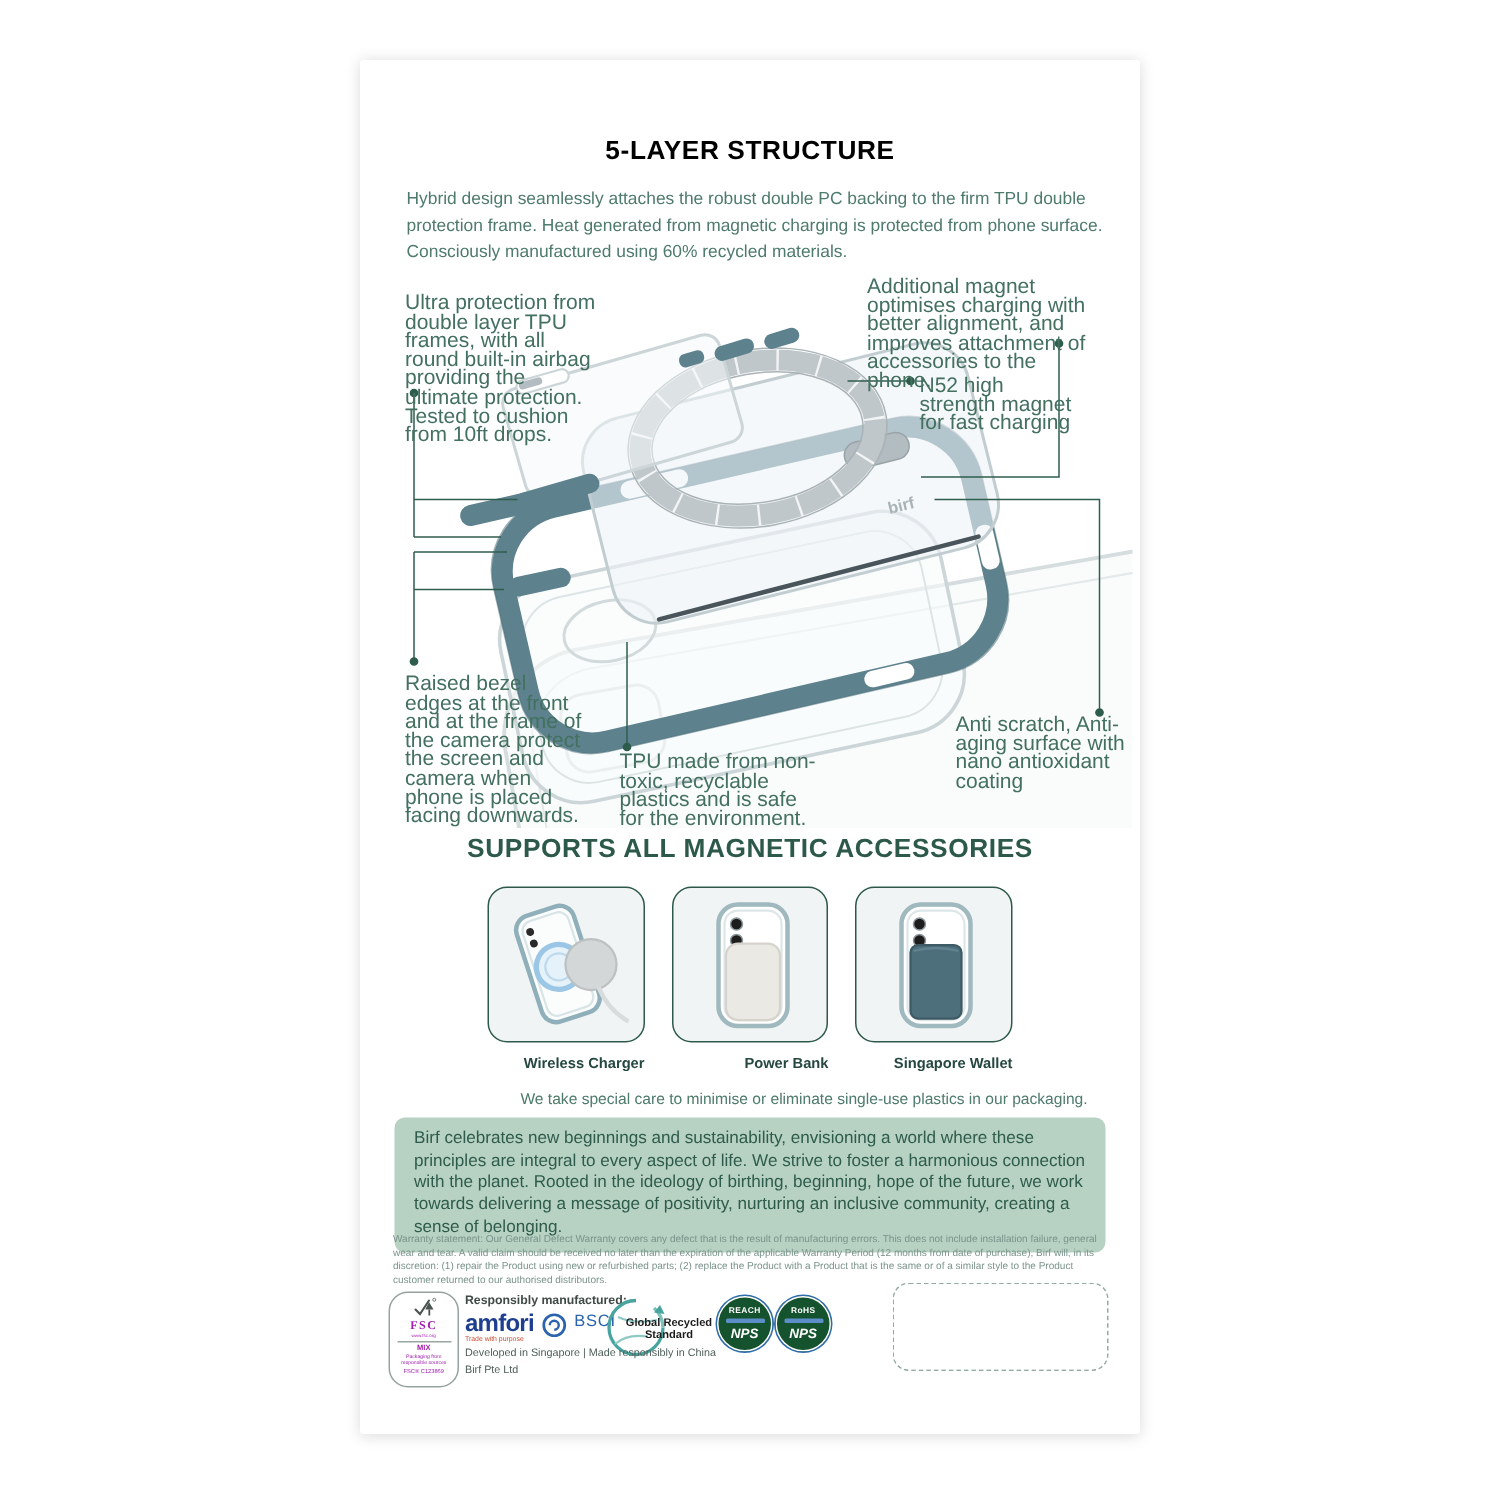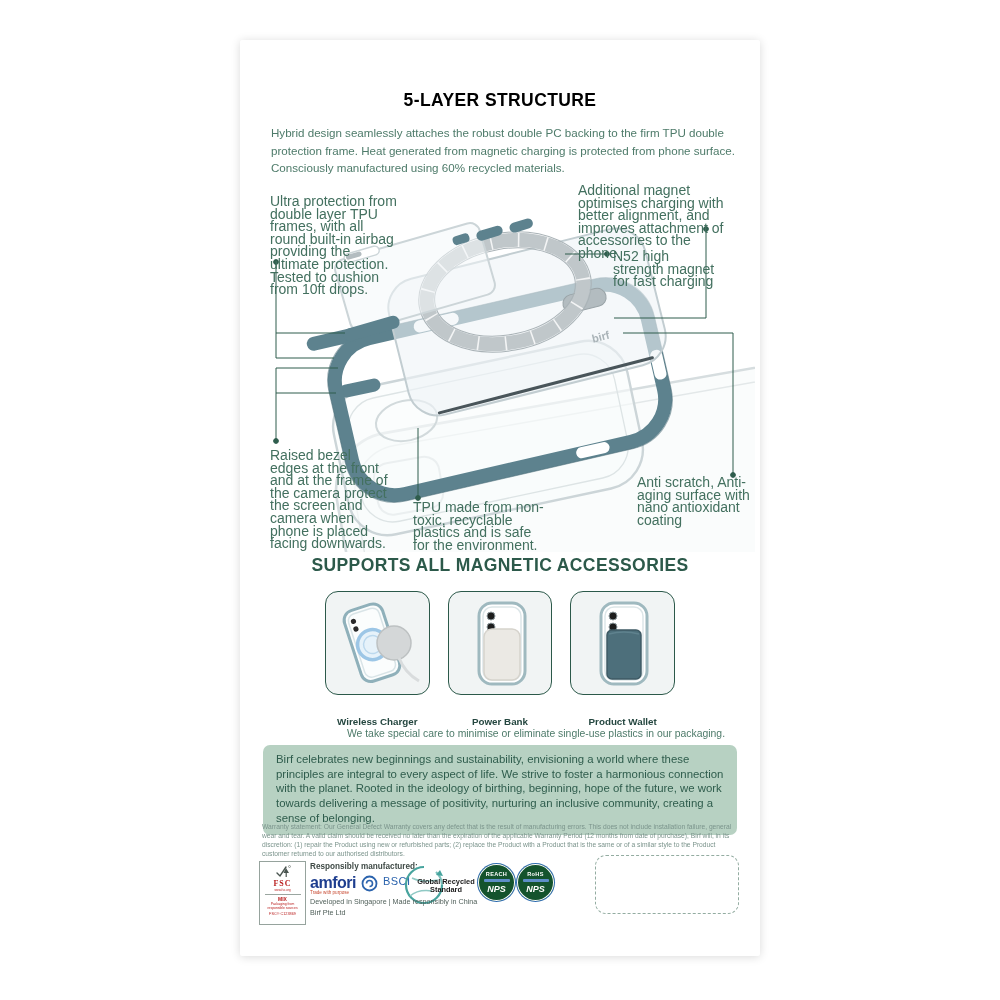--- a/index.html
+++ b/index.html
@@ -10,28 +10,28 @@
          font-size:17.5px;font-weight:bold;letter-spacing:.4px;color:#000000;}
   .intro{position:absolute;left:31px;top:84px;width:466px;font-size:11.6px;line-height:17.6px;color:#4e7b6a;}
   .diagram-svg{position:absolute;left:10px;top:140px;width:505px;height:372px;}
   .ann{position:absolute;font-size:14px;line-height:12.6px;color:#43705f;}
   .h2{position:absolute;left:0;top:515px;width:520px;text-align:center;
       font-size:17.5px;font-weight:bold;letter-spacing:.4px;color:#2c594a;}
   .cards{position:absolute;left:85px;top:551px;width:350px;height:105px;display:flex;gap:18px;}
   .acc-card{width:105px;height:104px;border:1.7px solid #2c594a;border-radius:13px;background:#f1f4f4;
             box-sizing:border-box;overflow:hidden;display:flex;align-items:center;justify-content:center;}
   .acc-labels{position:absolute;left:85px;top:664px;width:350px;display:flex;gap:18px;}
-  .acc-label{width:105px;text-align:center;font-size:9.8px;font-weight:bold;color:#254740;margin-top:12px;}
+  .acc-label{width:105px;text-align:right;font-size:9.8px;font-weight:bold;color:#254740;}
   .pack-note{position:absolute;left:0;top:688px;width:592px;text-align:center;font-size:10.4px;color:#4e7b6a;}
   .mission{position:absolute;left:23px;top:705px;width:474px;box-sizing:border-box;background:#b7d1c2;
            border-radius:7px;padding:7px 4px 9px 13px;font-size:11.4px;line-height:14.7px;color:#2e5c4c;}
   .warranty{position:absolute;left:22px;top:782px;width:478px;font-size:6.7px;line-height:9px;color:#7b948c;}
   .footer{position:absolute;left:0;top:815px;width:520px;height:100px;}
-  .fsc{position:absolute;left:19px;top:6px;width:45px;height:62px;border:1px solid #96a39d;border-radius:0;
-       display:flex;flex-direction:column;align-items:center;color:#b91c1c;}
+  .fsc{position:absolute;left:19px;top:6px;width:45px;height:62px;border:1px solid #96a39d;border-radius:13px;
+       display:flex;flex-direction:column;align-items:center;color:#a21caf;}
   .fsc .tree{margin-top:3px;}
   .fsc .fsc-name{font-family:"Liberation Serif",serif;font-size:8px;font-weight:bold;letter-spacing:1px;}
   .fsc .fsc-web{font-size:3px;}
   .fsc hr{width:36px;border:none;border-top:.5px solid #9aa6a0;margin:1.5px 0;}
   .fsc .fsc-mix{font-size:5px;font-weight:bold;}
   .fsc .fsc-desc{font-size:3.4px;text-align:center;line-height:4.2px;width:38px;}
   .fsc .fsc-code{font-size:3.8px;margin-top:2px;}
   .resp{position:absolute;left:70px;top:7px;font-size:8.2px;font-weight:bold;color:#3f4a46;}
   .amfori-row{position:absolute;left:70px;top:20px;display:flex;align-items:flex-start;gap:5px;}
   .amfori-word{font-size:16px;font-weight:bold;color:#1e3e8f;letter-spacing:-.5px;line-height:15px;}
@@ -172,21 +172,21 @@
         <circle cx="41" cy="34" r="4" fill="#1d1d1d" stroke="#8e9a9e" stroke-width="1"></circle>
         <rect x="35" y="37" width="34" height="49" rx="5" fill="#4d6f7b" stroke="#3e5a64" stroke-width="1.5"></rect>
         <path d="M37,41 Q52,37 67,41" fill="none" stroke="#5f828e" stroke-width="1.5"></path>
       </svg>
     </div>
   </div>
 
   <div class="acc-labels">
     <div class="acc-label">Wireless Charger</div>
     <div class="acc-label">Power Bank</div>
-    <div class="acc-label">Product Wallet</div>
+    <div class="acc-label">Singapore Wallet</div>
   </div>
 
   <div class="pack-note">We take special care to minimise or eliminate single-use plastics in our packaging.</div>
   <div class="mission">Birf celebrates new beginnings and sustainability, envisioning a world where these principles are integral to every aspect of life. We strive to foster a harmonious connection with the planet. Rooted in the ideology of birthing, beginning, hope of the future, we work towards delivering a message of positivity, nurturing an inclusive community, creating a sense of belonging.</div>
   <div class="warranty">Warranty statement: Our General Defect Warranty covers any defect that is the result of manufacturing errors. This does not include installation failure, general wear and tear.  A valid claim should be received no later than the expiration of the applicable Warranty Period (12 months from date of purchase), Birf will, in its discretion: (1) repair the Product using new or refurbished parts; (2) replace the Product with a Product that is the same or of a similar style to the Product customer returned to our authorised distributors.</div>
 
   <div class="footer">
 
     <div class="fsc">
       <svg class="tree" width="16" height="14" viewBox="0 0 16 14">

